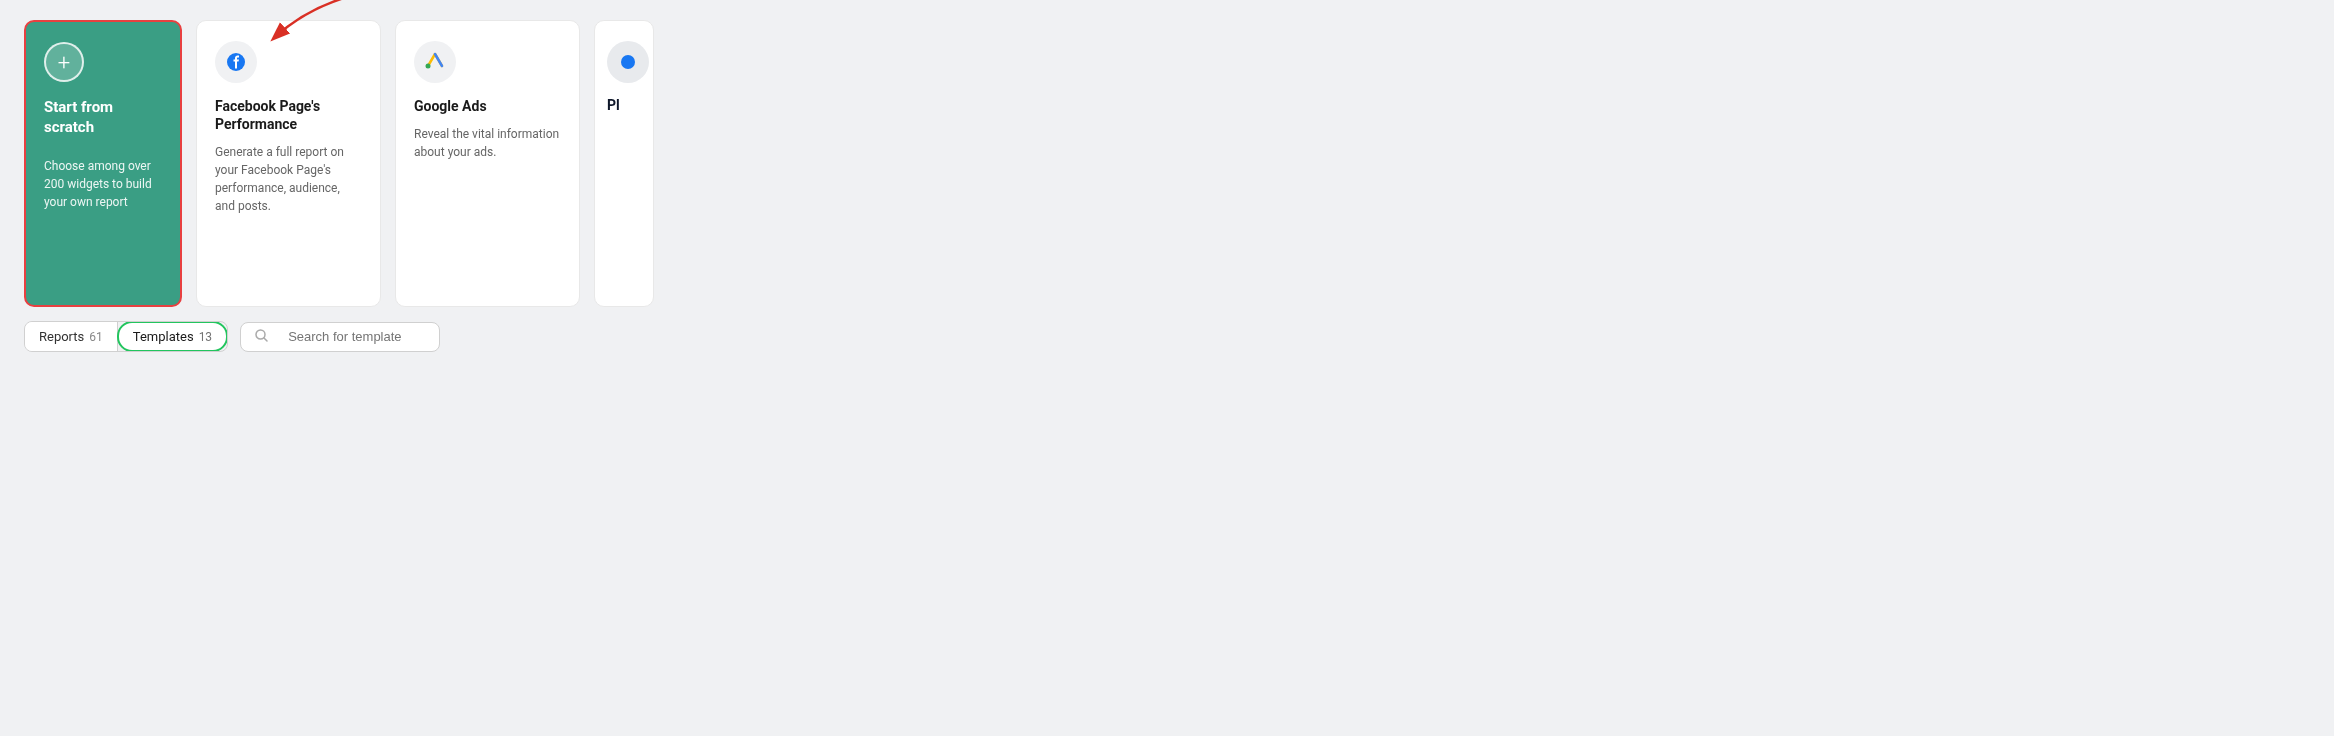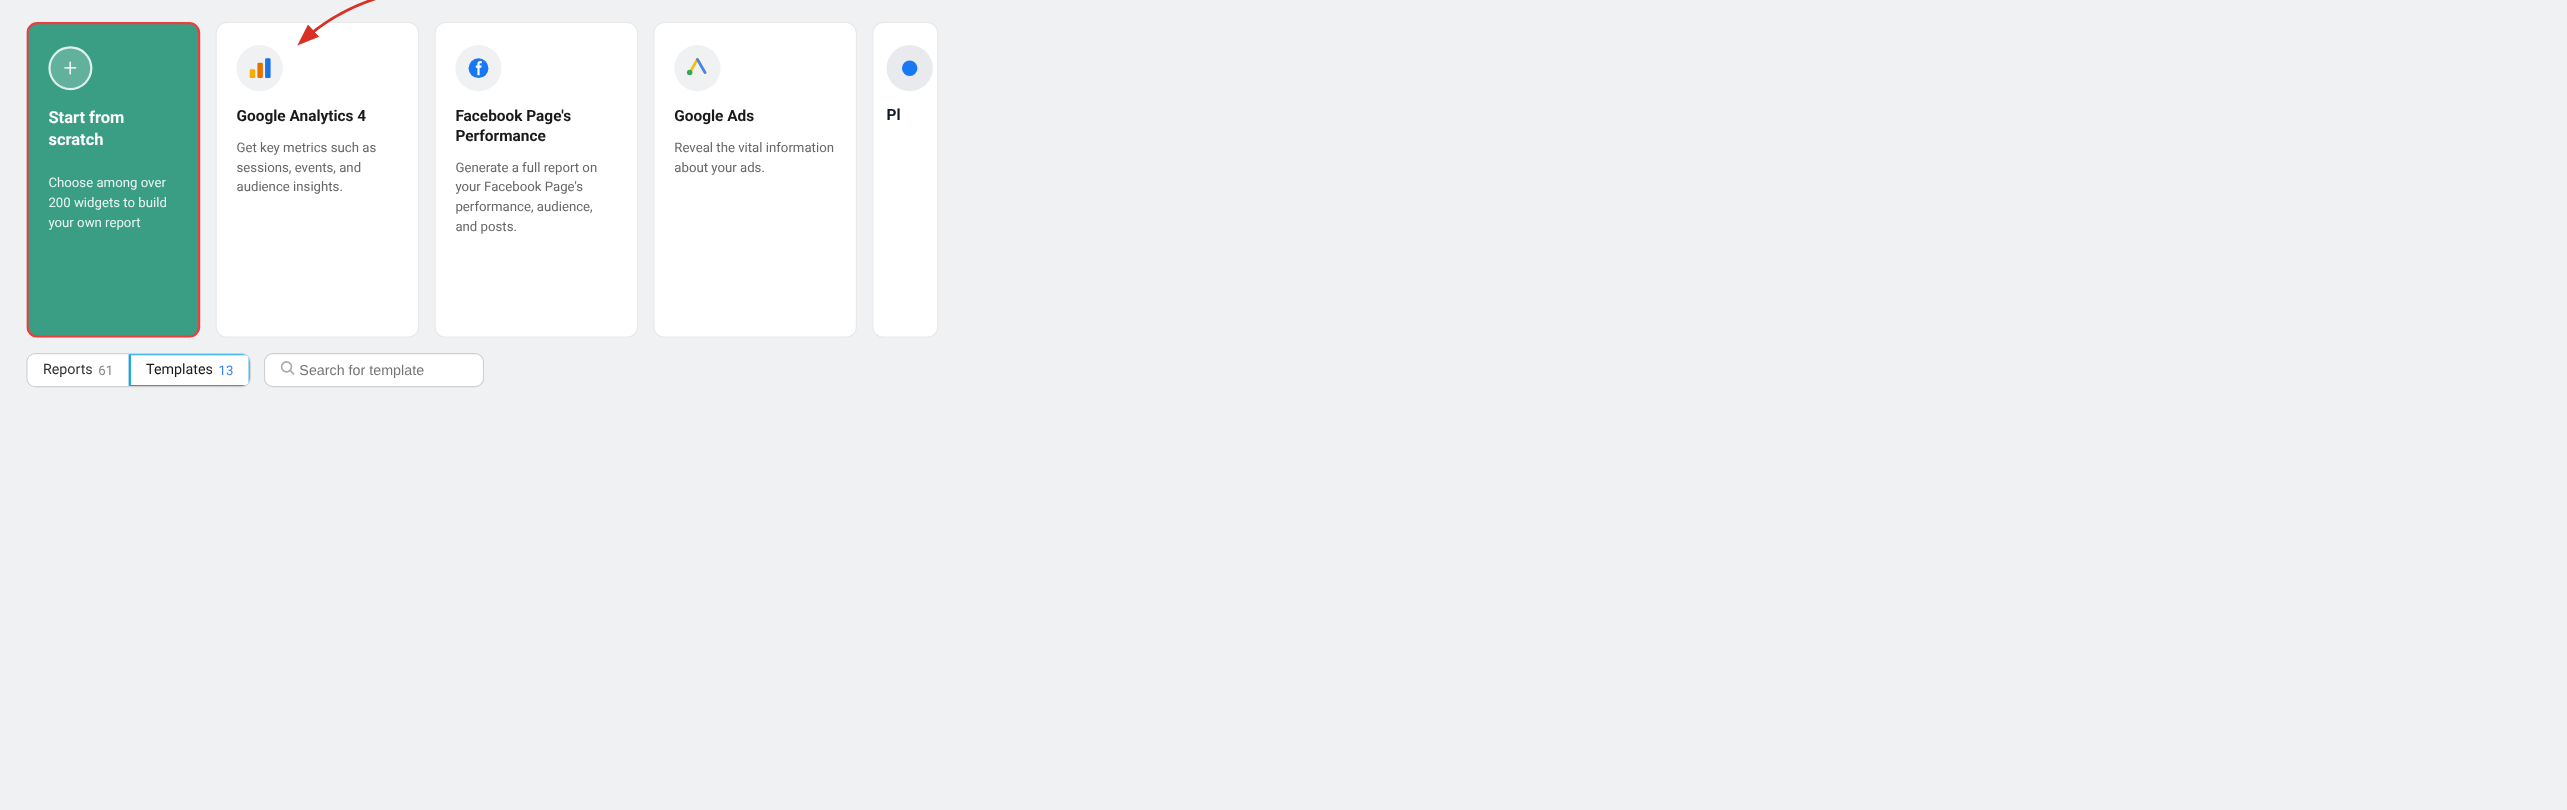--- a/index.html
+++ b/index.html
@@ -167,37 +167,37 @@
       gap: 5px;
       background: #fff;
       color: #333;
       justify-content: flex-end;
     }
     .tab-item:first-child {
       border-right: 1.5px solid #d0d0d0;
     }
     .tab-item.active {
       background: #fff;
-      border: 2px solid #0ea5e9;
+      border: 2px solid #22c55e;
       margin: -1px;
-      border-radius: 1px;
+      border-radius: 15px;
       z-index: 1;
       color: #1a1a1a;
     }
     .tab-count {
       font-size: 12px;
       color: #888;
     }
     .tab-item.active .tab-count {
-      color: #3b82f6;
+      color: #737373;
     }
     .search-box {
       display: flex;
       align-items: center;
-      gap: 4px;
+      gap: 20px;
       border: 1.5px solid #d0d0d0;
       border-radius: 8px;
       padding: 6px 14px;
       background: #fff;
       width: 200px;
     }
     .search-icon-wrap {
       color: #aaa;
       font-size: 13px;
     }
@@ -228,31 +228,20 @@
   </div>
 
   <div class="cards-row">
 
     <div class="card-scratch">
       <div class="plus-circle">+</div>
       <div class="card-scratch-title">Start from scratch</div>
       <div class="card-scratch-desc">Choose among over 200 widgets to build your own report</div>
     </div>
 
-    <div class="card-template">
-      <div class="card-icon">
-        <svg width="22" height="22" viewBox="0 0 22 22" fill="none">
-          <rect x="2" y="12" width="5" height="8" rx="1" fill="#F9AB00"></rect>
-          <rect x="9" y="6" width="5" height="14" rx="1" fill="#E37400"></rect>
-          <rect x="16" y="2" width="5" height="18" rx="1" fill="#1A73E8"></rect>
-        </svg>
-      </div>
-      <div class="card-title">Google Analytics 4</div>
-      <div class="card-desc">Get key metrics such as sessions, events, and audience insights.</div>
-    </div>
 
 
     <div class="card-template">
       <div class="card-icon">
         <svg width="22" height="22" viewBox="0 0 22 22" fill="none">
           <circle cx="11" cy="11" r="9" fill="#1877F2"></circle>
           <path d="M12.5 6.5H14V4.5H12.5C11.1 4.5 10 5.6 10 7V8.5H8.5V10.5H10V17.5H12V10.5H13.5L14 8.5H12V7C12 6.7 12.2 6.5 12.5 6.5Z" fill="white"></path>
         </svg>
       </div>
       <div class="card-title">Facebook Page's Performance</div>

